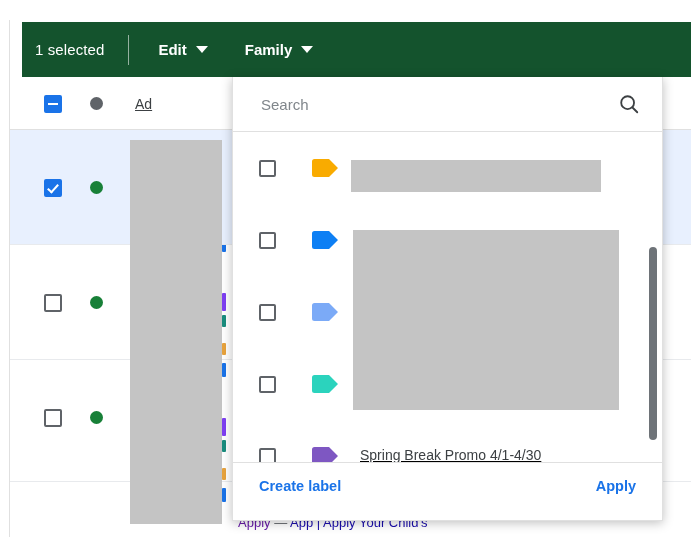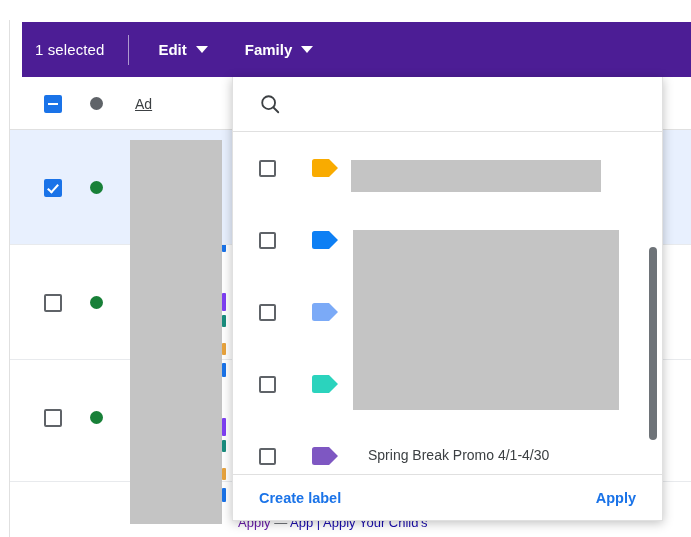--- a/index.html
+++ b/index.html
@@ -28,21 +28,21 @@
     left: 9px; top: 20px;
     width: 1px; height: 517px;
     background: #e0e0e0;
   }
 
   
   .toolbar {
     position: absolute;
     left: 22px; top: 22px;
     width: 669px; height: 55px;
-    background: #4c1d95;
+    background: #14532d;
     display: flex;
     align-items: center;
     box-sizing: border-box;
     padding-left: 13px;
     z-index: 5;
   }
   .tb-selected {
     color: #ffffff;
     font-size: 15px;
     letter-spacing: .1px;
@@ -211,24 +211,25 @@
     border-radius: 2px;
     background: #fff;
     flex: none;
   }
   .tag {
     width: 26px; height: 18px;
     margin-left: 36px;
     flex: none;
   }
   .lbl-texts {
-    margin-left: 30px;
+    margin-left: 22px;
     flex: 1;
     min-width: 0;
     position: relative;
+    text-decoration: underline;
   }
   .lbl-name {
     font-size: 14px;
     color: #3c4043;
     white-space: nowrap;
     overflow: hidden;
   }
   .lbl-desc {
     font-size: 13px;
     color: #5f6368;
@@ -256,21 +257,21 @@
     right: 3px;
     top: 115px;
     width: 8px;
     height: 193px;
     background: #6e7378;
     border-radius: 5px;
   }
 
   .dd-footer {
     position: absolute;
-    left: 0; bottom: 0;
+    left: 0; bottom: 12px;
     width: 100%;
     height: 46px;
     border-top: 1px solid #e0e0e0;
     background: #ffffff;
     display: flex;
     align-items: center;
     justify-content: space-between;
     padding: 0 26px;
     box-sizing: border-box;
     z-index: 6;
@@ -354,20 +355,21 @@
   </div>
   <div class="tb-btn">
     <span>Family</span>
     <span class="tb-caret"></span>
   </div>
 </div>
 
 <div class="dropdown">
 
   <div class="dd-search">
+    <input type="text" placeholder="Search" style="">
     <svg class="search-icon" viewBox="0 0 24 24">
       <path fill="none" stroke="#3c4043" stroke-width="2" d="M10.5 3.5a7 7 0 1 0 0 14 7 7 0 0 0 0-14z"></path>
       <path stroke="#3c4043" stroke-width="2" stroke-linecap="round" d="M15.8 15.8L21 21"></path>
     </svg>
   </div>
 
   <div class="dd-list">
 
     <div class="lbl-item">
       <div class="lbl-cb"></div>

